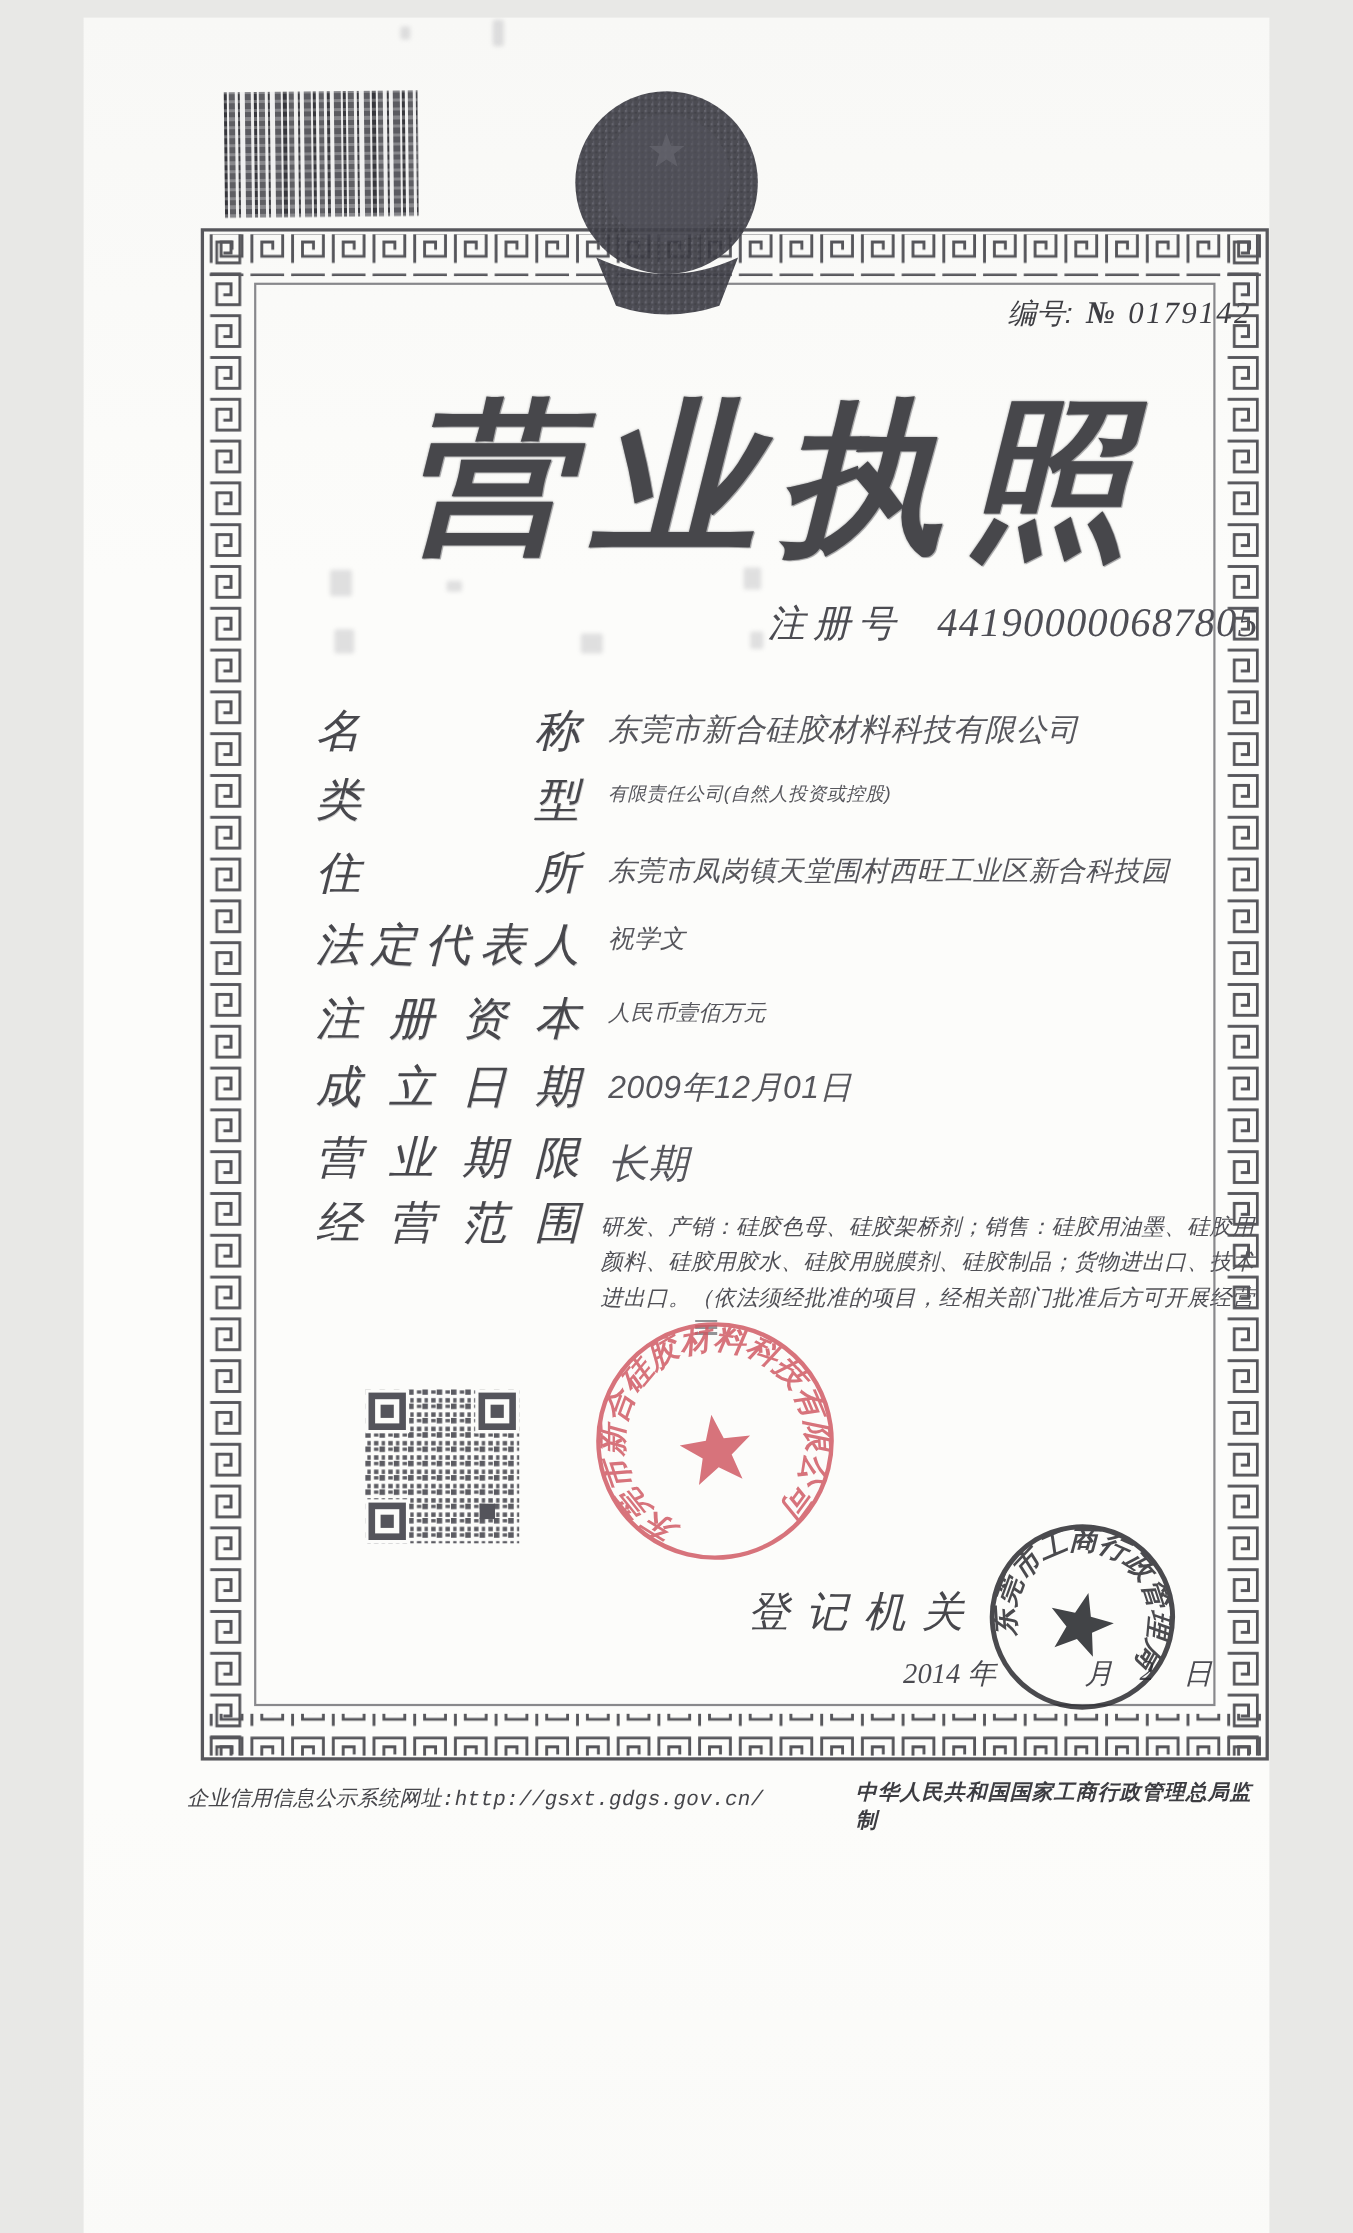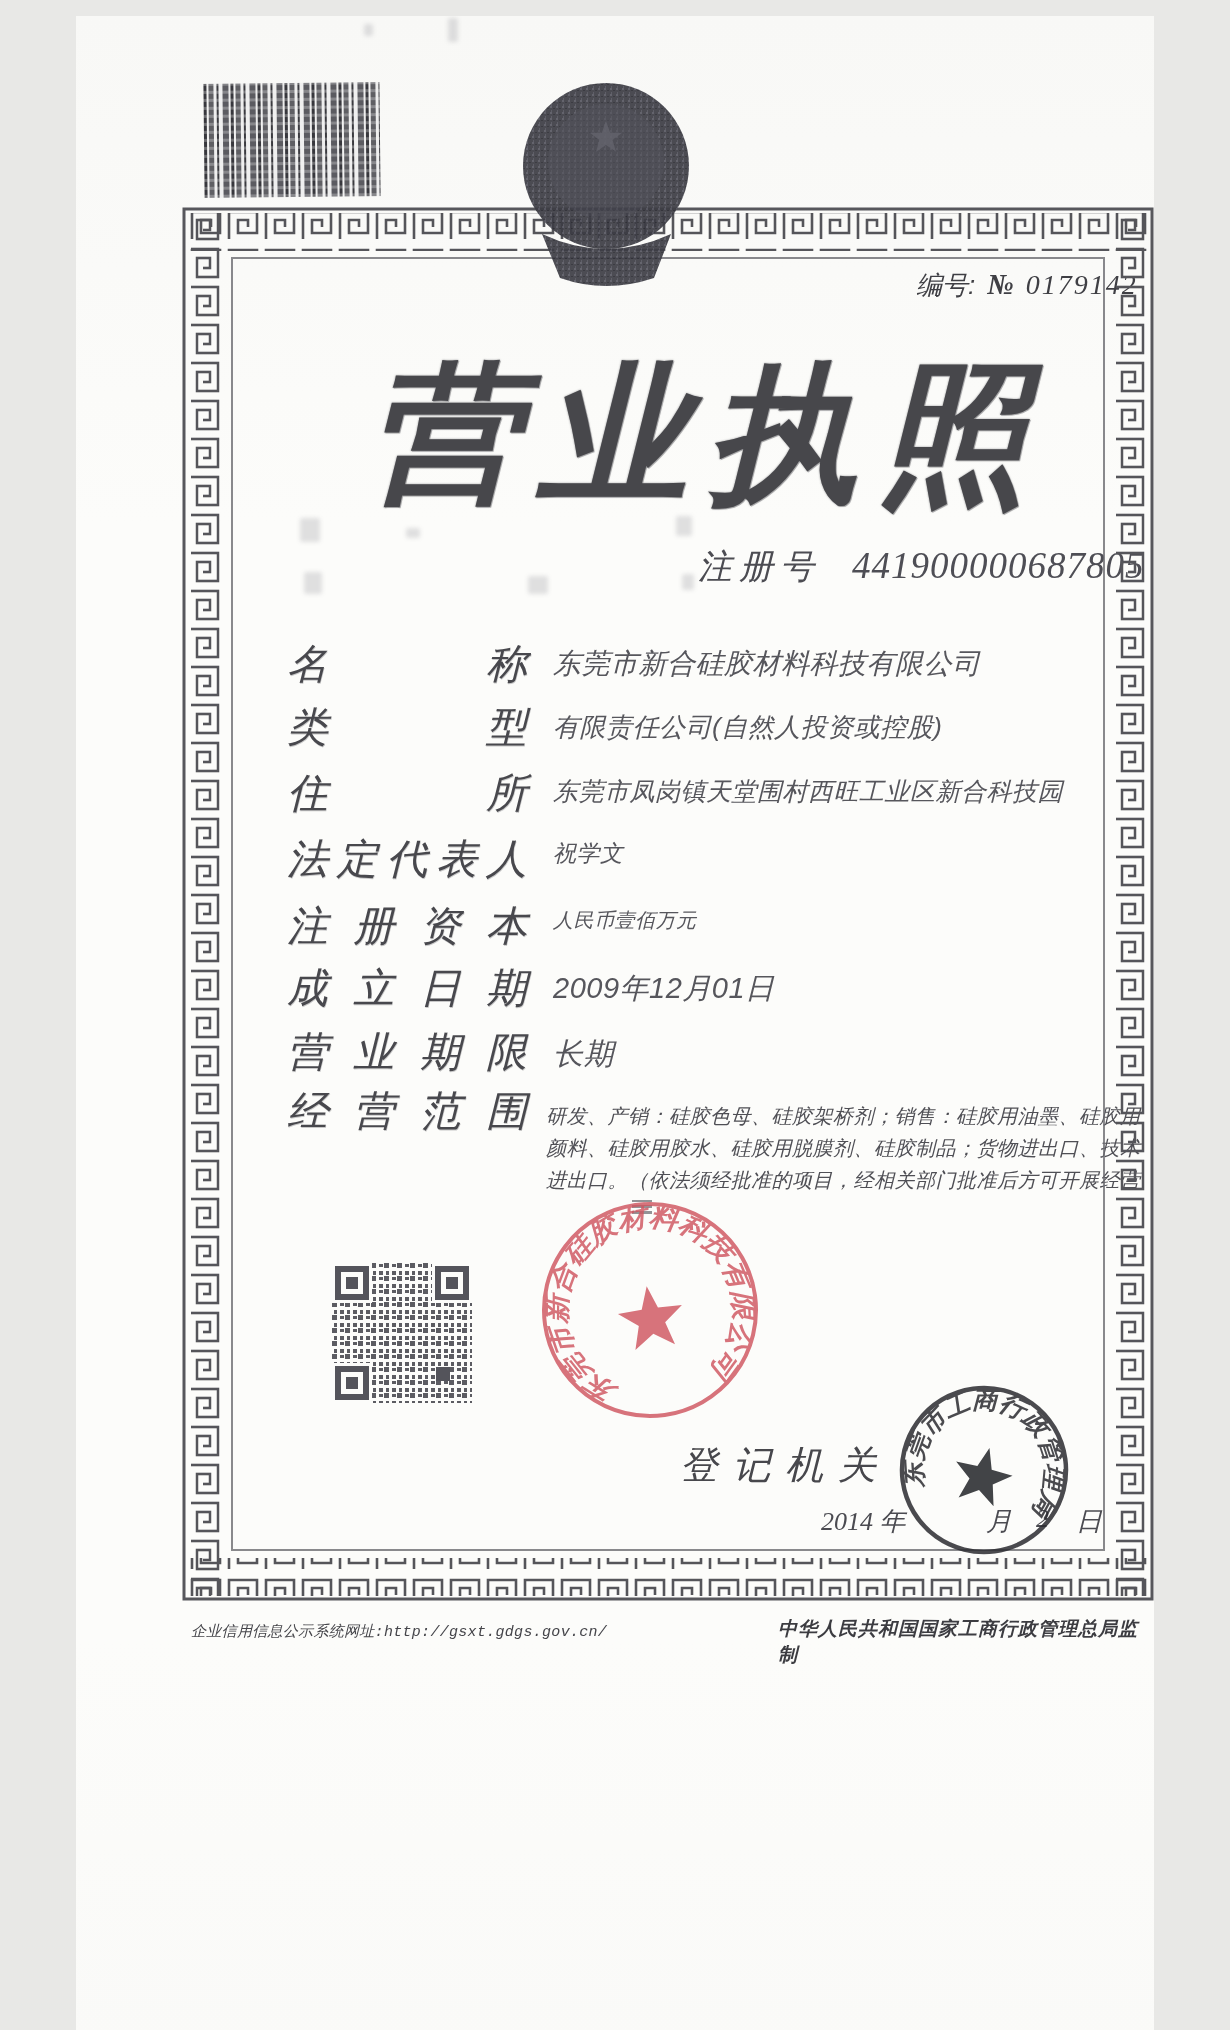--- a/index.html
+++ b/index.html
@@ -40,21 +40,21 @@
     font-size:41px;color:#48484d;font-weight:500;z-index:2;
     text-shadow:.5px .5px 0 rgba(80,80,86,.3);
   }
   .val{position:absolute;left:477px;z-index:2;color:#56565c;letter-spacing:.5px;}
   .scope{line-height:32px;font-size:20px;color:#4f4f55;width:600px;}
   .registry-label{
     left:604px;top:1424px;width:196px;display:flex;justify-content:space-between;
     font-size:38px;color:#47474c;z-index:2;font-weight:500;
   }
   .date-part{z-index:2;font-size:26px;color:#4b4b51;font-family:"Liberation Serif",serif;}
-  .footer-left{left:115px;top:1606px;z-index:2;font-family:"Liberation Mono",monospace;font-size:15px;color:#45454a;letter-spacing:.3px;}
+  .footer-left{left:94px;top:1606px;z-index:2;font-family:"Liberation Mono",monospace;font-size:19px;color:#45454a;letter-spacing:.3px;}
   .footer-right{left:702px;top:1600px;z-index:2;font-size:19px;font-weight:600;color:#3c3c41;letter-spacing:1px;}
   
   .smudge{background:#8b8b92;border-radius:2px;filter:blur(2px);opacity:.25;z-index:1;}
   .mark3{
     left:556px;top:1184px;width:20px;height:14px;opacity:.55;z-index:2;
     background:repeating-linear-gradient(0deg,#3d3d44 0 3px,transparent 3px 6px);
   }
   svg text{font-family:"Liberation Sans",sans-serif;}
 </style>
 </head>
@@ -99,21 +99,21 @@
   <div class="abs lbl" style="top:621px;">
       <span>名</span>
       <span>称</span>
     </div>
   <div class="abs val" style="top:629px;font-size:28px;">东莞市新合硅胶材料科技有限公司</div>
 
   <div class="abs lbl" style="top:684px;">
       <span>类</span>
       <span>型</span>
     </div>
-  <div class="abs val" style="top:694px;font-size:26px;">有限责任公司(自然人投资或控股)</div>
+  <div class="abs val" style="top:694px;font-size:17px;">有限责任公司(自然人投资或控股)</div>
 
   <div class="abs lbl" style="top:750px;">
       <span>住</span>
       <span>所</span>
     </div>
   <div class="abs val" style="top:759px;font-size:25px;text-align:center;">东莞市凤岗镇天堂围村西旺工业区新合科技园</div>
 
   <div class="abs lbl" style="top:816px;">
       <span>法</span>
       <span>定</span>
@@ -138,21 +138,21 @@
       <span>期</span>
     </div>
   <div class="abs val" style="top:953px;font-size:29px;">2009年12月01日</div>
 
   <div class="abs lbl" style="top:1009px;">
       <span>营</span>
       <span>业</span>
       <span>期</span>
       <span>限</span>
     </div>
-  <div class="abs val" style="top:1018px;font-size:30px;">长期</div>
+  <div class="abs val" style="top:1018px;font-size:36px;">长期</div>
 
   <div class="abs lbl" style="top:1068px;">
       <span>经</span>
       <span>营</span>
       <span>范</span>
       <span>围</span>
     </div>
   <div class="abs val scope" style="top:1084px;left:470px;">
     <div>研发、产销：硅胶色母、硅胶架桥剂；销售：硅胶用油墨、硅胶用</div>
     <div>颜料、硅胶用胶水、硅胶用脱膜剂、硅胶制品；货物进出口、技术</div>

